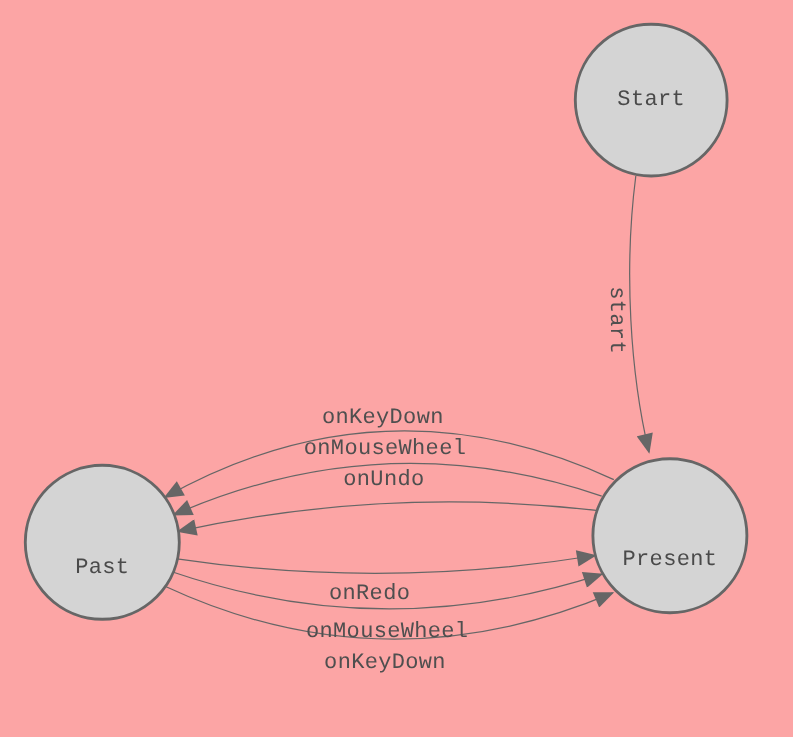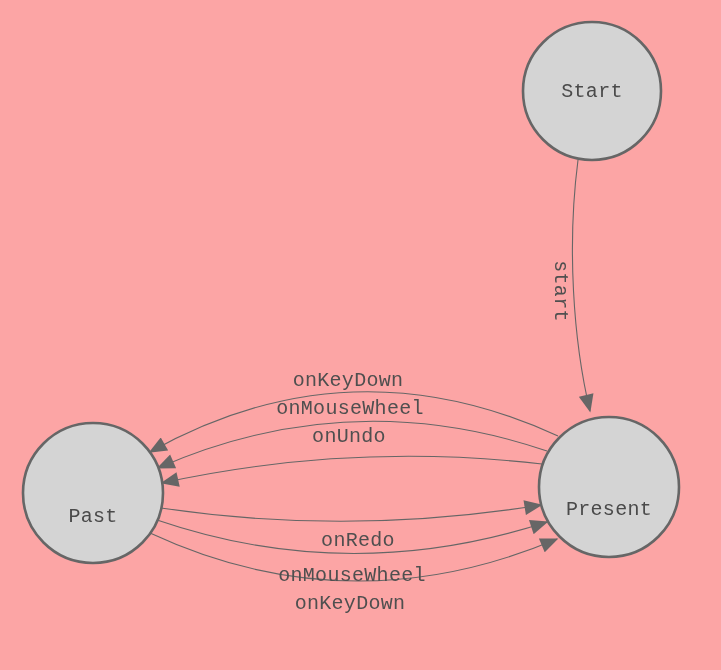--- a/index.html
+++ b/index.html
@@ -70,17 +70,17 @@
   </svg>
 
   <div class="node-label" style="left:592px; top:91px;">Start</div>
   <div class="node-label" style="left:609px; top:485px;margin-top:24px;">Present</div>
   <div class="node-label" style="left:93px; top:516px;">Past</div>
 
   <div class="edge-label rotated" style="left:560px; top:291px;">start</div>
   <div class="edge-label" style="left:348px; top:380px;">onKeyDown</div>
   <div class="edge-label" style="left:350px; top:408px;">onMouseWheel</div>
   <div class="edge-label" style="left:349px; top:436px;text-align:right;">onUndo</div>
-  <div class="edge-label" style="left:358px; top:540px;">onRedo</div>
+  <div class="edge-label" style="left:336px; top:540px;">onRedo</div>
   <div class="edge-label" style="left:352px; top:575px;">onMouseWheel</div>
   <div class="edge-label" style="left:350px; top:603px;">onKeyDown</div>
 
 </div>
 
 </body></html>

